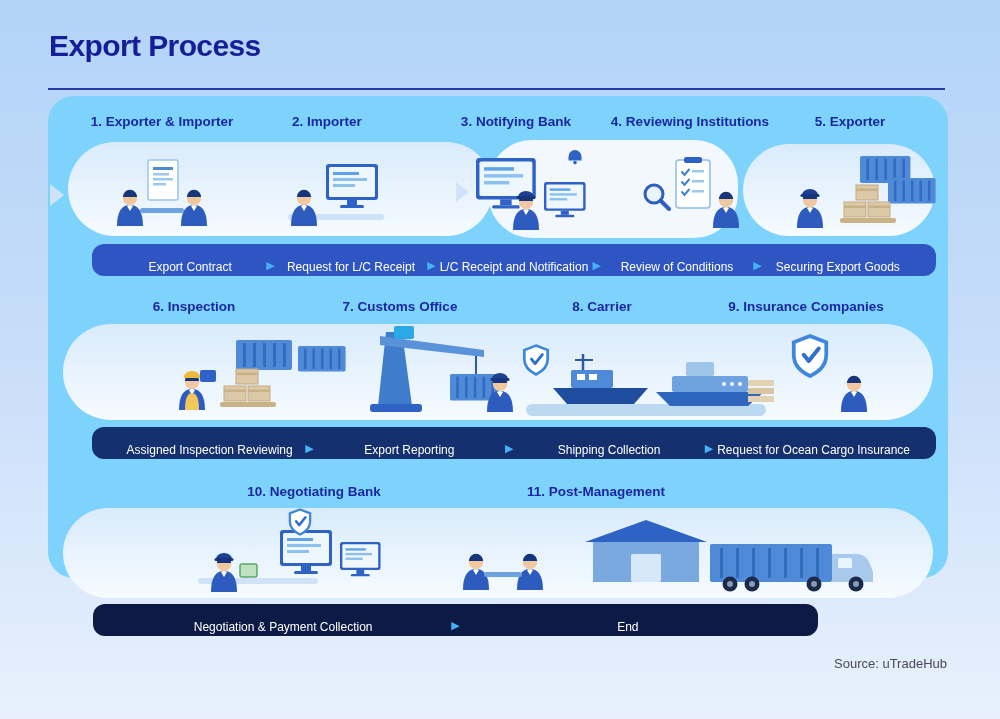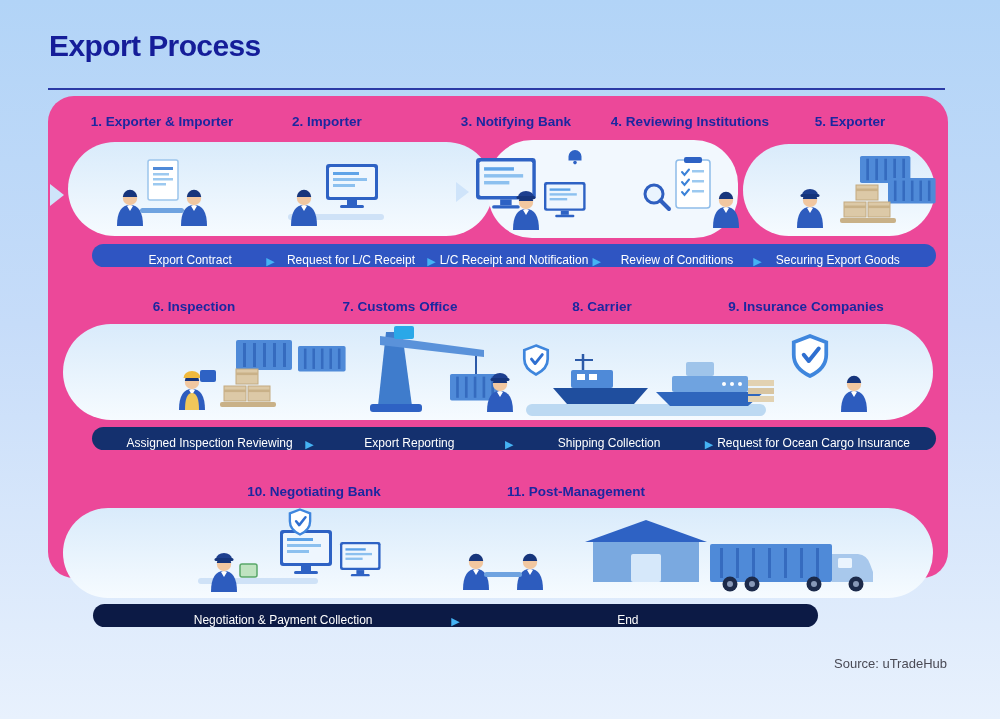--- a/index.html
+++ b/index.html
@@ -13,30 +13,30 @@
   .page-title{
     position:absolute;left:48px;top:28px;margin:1px;
     font-size:30px;font-weight:bold;letter-spacing:-0.6px;color:#151d99;
   }
   .title-divider{
     position:absolute;left:48px;top:88px;width:897px;height:2px;
     background:#2b3aa5;border:none;margin:0;
   }
   .card{
     position:absolute;left:48px;top:96px;width:900px;height:482px;
-    background:#ec4899;border-radius:26px;
+    background:#7dd3fc;border-radius:26px;
   }
   .step-label{
     position:absolute;transform:translateX(-50%);
     font-size:13.5px;font-weight:bold;color:#1b27a0;white-space:nowrap;
   }
   .scene{position:absolute;left:0;}
   .banner{
     position:absolute;height:23px;border-radius:12px;
-    display:flex;align-items:flex-end;padding:0 26px;box-sizing:border-box;
+    display:flex;align-items:flex-start;padding:16px 26px;box-sizing:border-box;
     color:#ffffff;font-size:12px;
   }
   .banner .seg{flex:1;text-align:center;white-space:nowrap;}
   .banner .arw{flex:0 0 auto;color:#45b3f4;font-size:11px;line-height:1;padding:0 4px;}
   .b1{left:44px;top:148px;width:844px;background:#2f55c2;}
   .b2{left:44px;top:331px;width:844px;background:#14306e;}
   .b3{left:45px;top:508px;width:725px;background:#0c1a45;}
   .source{
     position:absolute;right:53px;top:656px;
     font-size:13px;color:#4a4a55;
@@ -252,21 +252,21 @@
       <span class="seg">Assigned Inspection Reviewing</span>
       <span class="arw">▶</span>
       <span class="seg">Export Reporting</span>
       <span class="arw">▶</span>
       <span class="seg">Shipping Collection</span>
       <span class="arw">▶</span>
       <span class="seg">Request for Ocean Cargo Insurance</span>
     </div>
 
     <span class="step-label" style="left:266px;top:388px">10. Negotiating Bank</span>
-    <span class="step-label" style="left:528px;top:388px">11. Post-Management</span>
+    <span class="step-label" style="left:548px;top:388px">11. Post-Management</span>
 
     <svg class="scene" style="top:408px" width="900" height="98" viewBox="0 0 900 98">
       <rect x="15" y="4" width="870" height="90" rx="45" fill="url(#blobg)"></rect>
 
       <g>
         <use href="#monitor" transform="translate(232,26)"></use>
         <use href="#monitor" transform="translate(292,38) scale(0.78)"></use>
         <use href="#shield" transform="translate(252,18) scale(0.78)"></use>
         <rect x="150" y="74" width="120" height="6" rx="3" fill="#cfe2f7"></rect>
         <use href="#officer" transform="translate(176,88)"></use>

